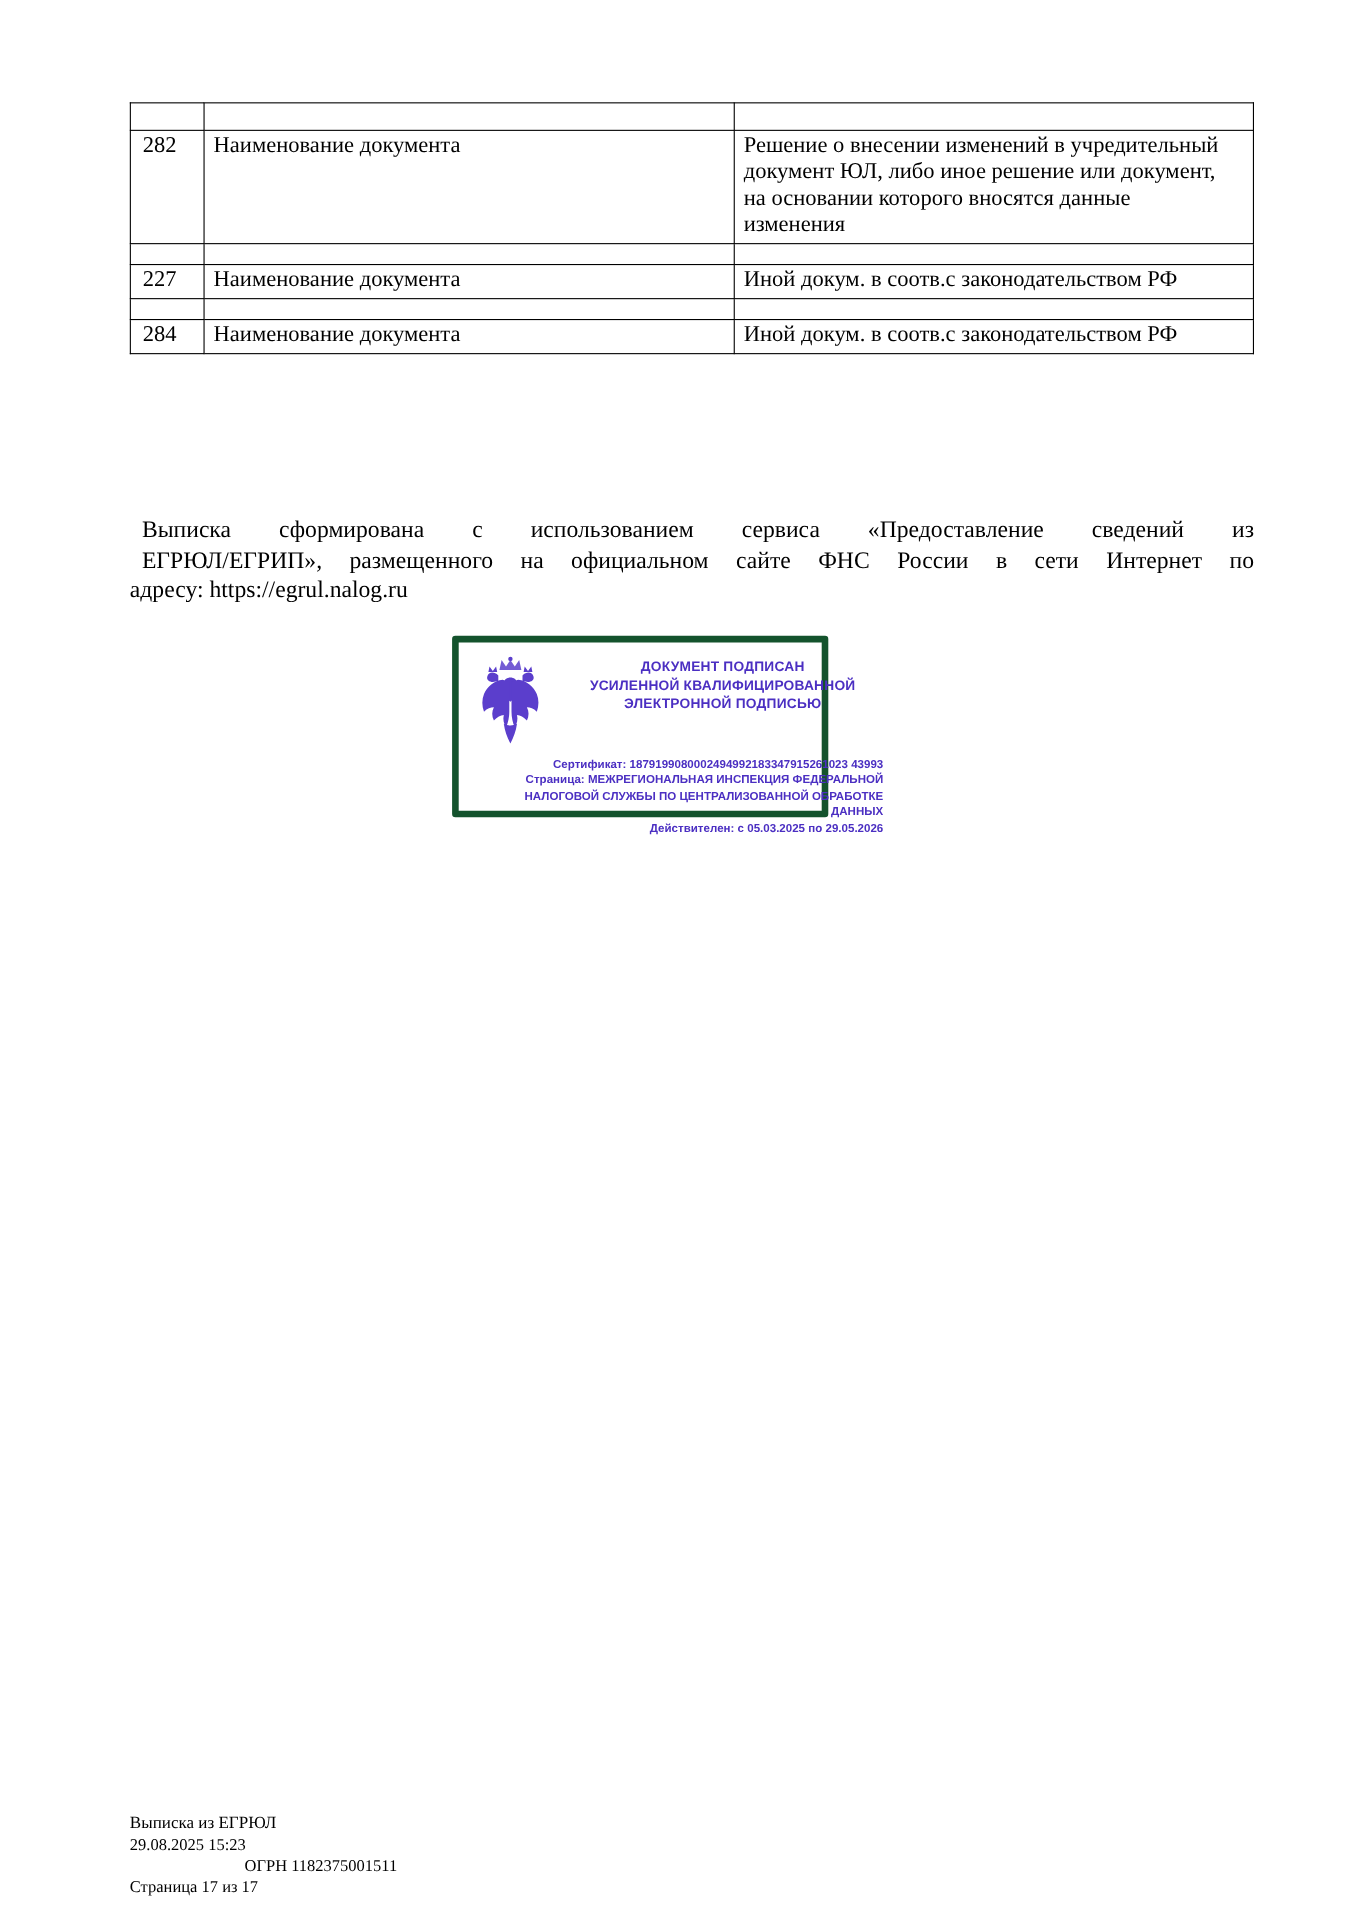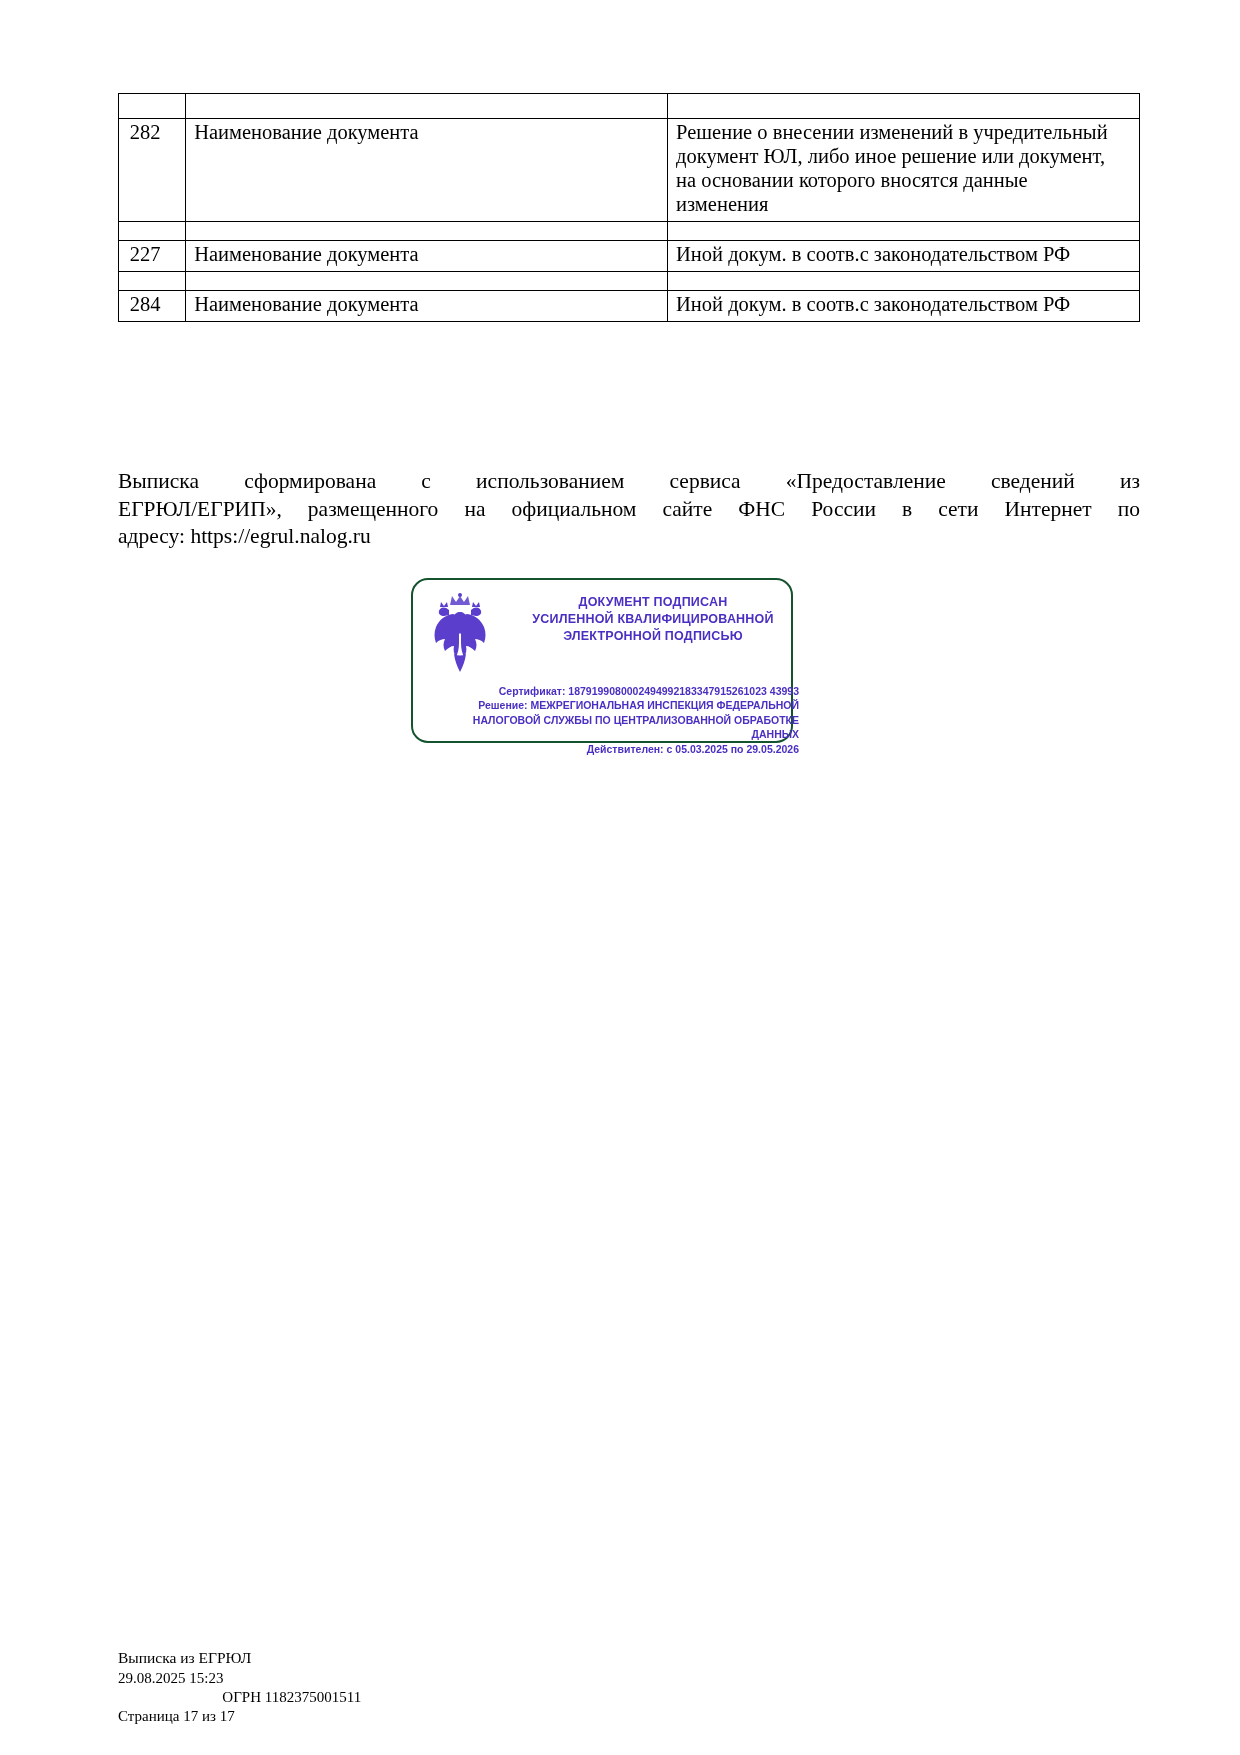--- a/index.html
+++ b/index.html
@@ -57,31 +57,32 @@
     top: 468px;
     width: 1022px;
     font-size: 21.5px;
     line-height: 1.28;
     text-align: justify;
   }
   .note .line { display: block; }
   .note .justified {
     text-align: justify;
     text-align-last: justify;
+    margin-left: 11px;
   }
 
   
   .stamp {
     position: absolute;
     left: 411px;
     top: 578px;
-    width: 382px;
+    width: 342px;
     height: 165px;
-    border: 2px solid #14532d;
-    border-radius: 17px;
+    border: 6px solid #14532d;
+    border-radius: 3px;
     box-sizing: border-box;
     color: #4b2fc2;
   }
   .stamp-emblem {
     position: absolute;
     left: 10px;
     top: 12px;
     width: 74px;
     height: 84px;
   }
@@ -213,21 +214,21 @@
       <div>УСИЛЕННОЙ КВАЛИФИЦИРОВАННОЙ</div>
       <div>ЭЛЕКТРОННОЙ ПОДПИСЬЮ</div>
     </div>
 
     <div class="stamp-body">
       <div class="row">
         <span>Сертификат:</span>
         <span class="val">1879199080002494992183347915261023 43993</span>
       </div>
       <div class="row">
-        <span>Решение:</span>
+        <span>Страница:</span>
         <span class="val">МЕЖРЕГИОНАЛЬНАЯ ИНСПЕКЦИЯ ФЕДЕРАЛЬНОЙ НАЛОГОВОЙ СЛУЖБЫ ПО ЦЕНТРАЛИЗОВАННОЙ ОБРАБОТКЕ ДАННЫХ</span>
       </div>
       <div class="row">
         <span>Действителен:</span>
         <span class="val">с 05.03.2025 по 29.05.2026</span>
       </div>
     </div>
   </div>
 
   <div class="footer">

